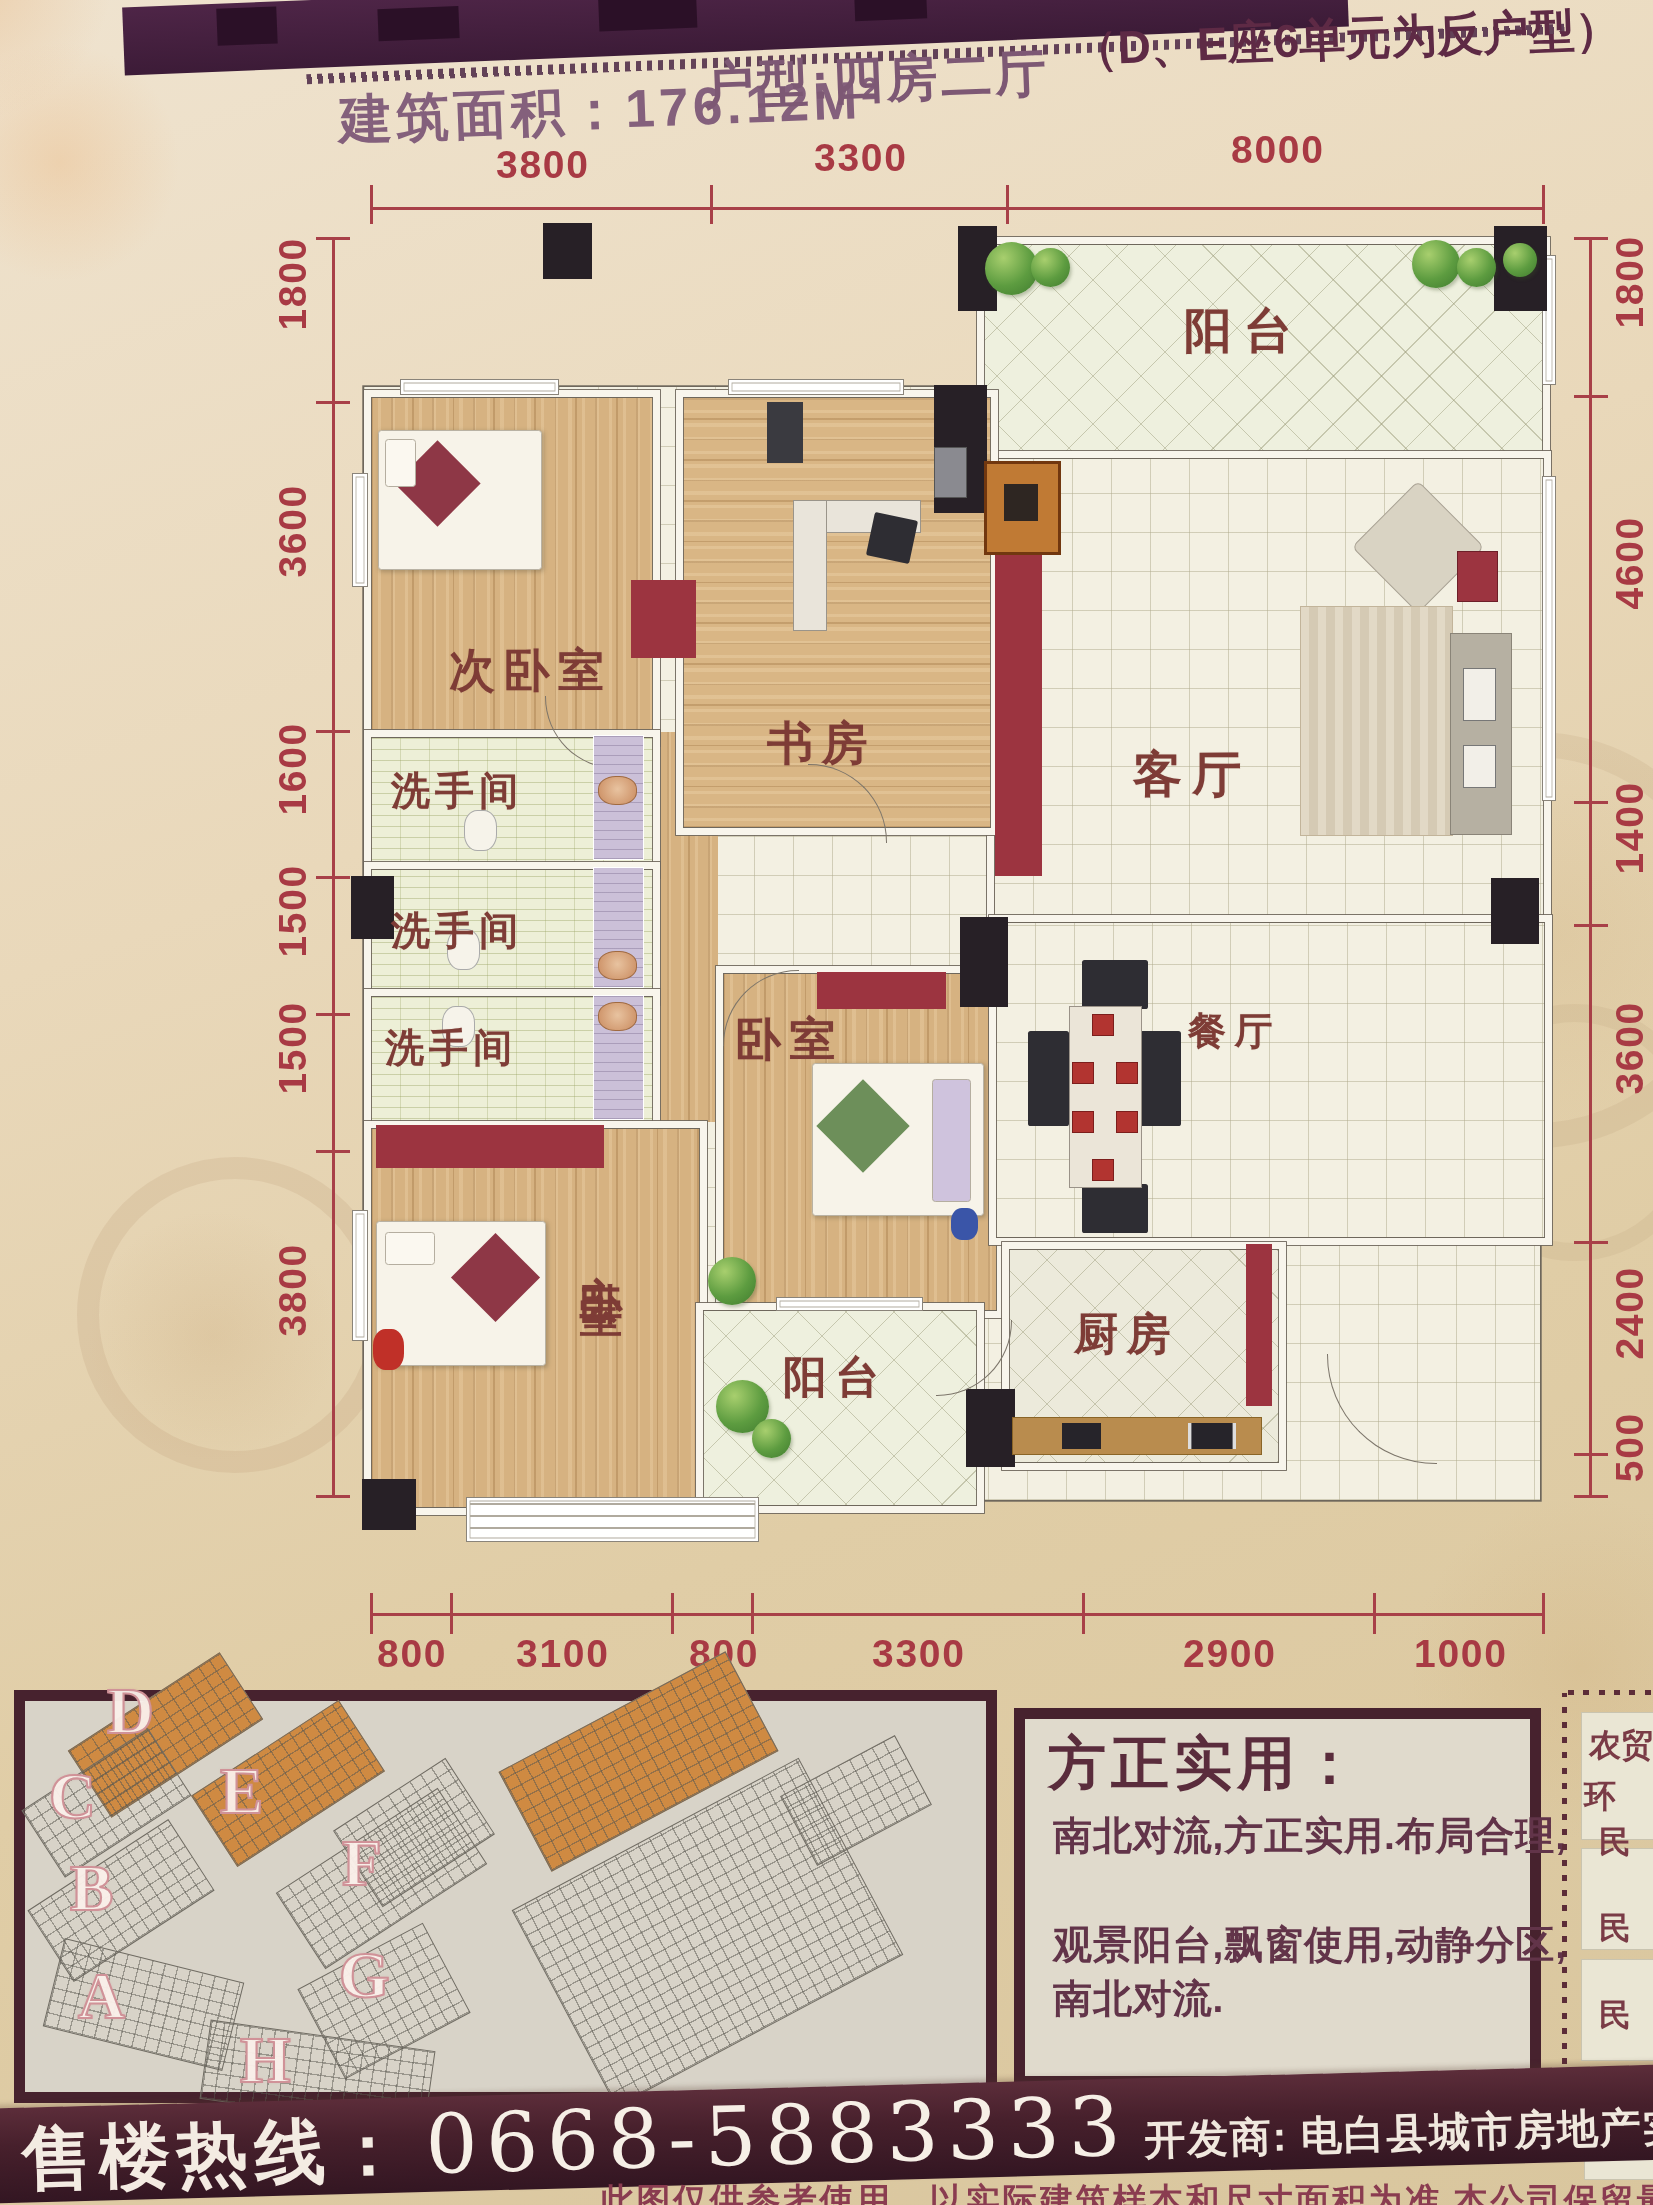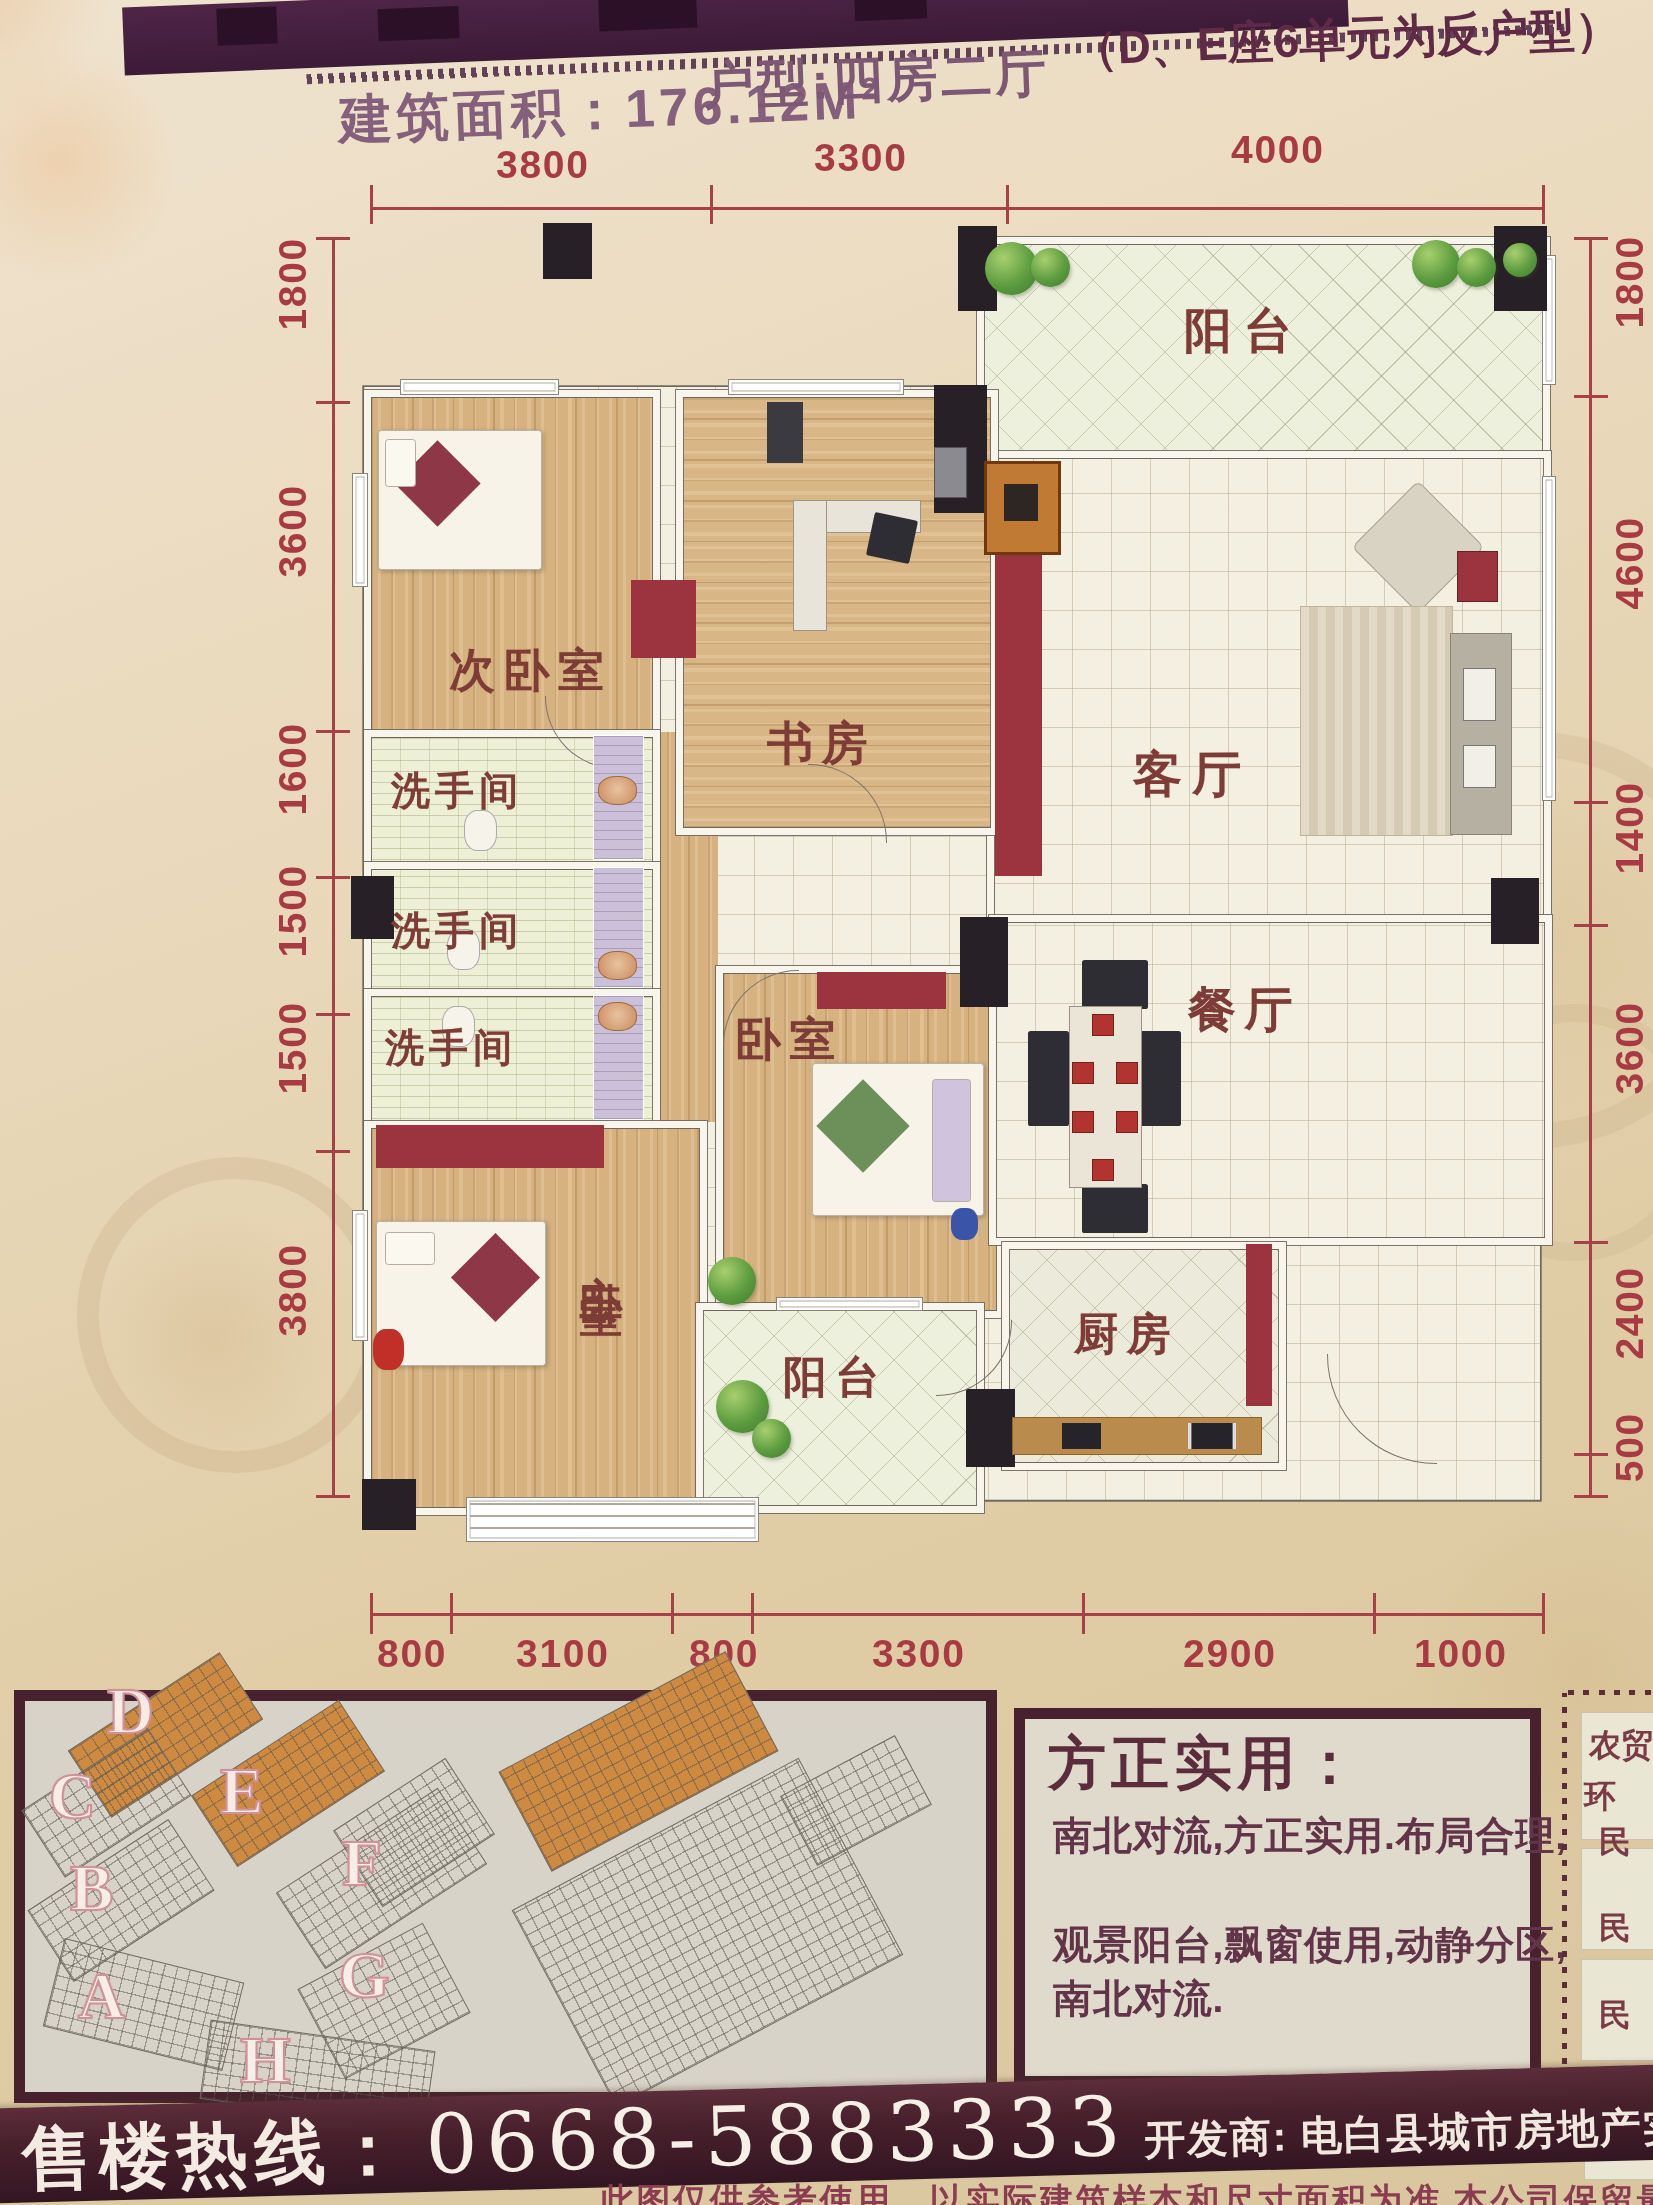--- a/index.html
+++ b/index.html
@@ -95,21 +95,21 @@
     <div class="hdr" style="left:1074px;top:44px;font-size:46px;color:#5e2a45;">（D、E座6单元为反户型）</div>
   </div>
 
   <div class="dline" style="left:370px;top:207px;width:1174px;height:2.6px;"></div>
   <div class="tick" style="left:370px;top:185px;width:2.6px;height:39px;"></div>
   <div class="tick" style="left:710px;top:185px;width:2.6px;height:39px;"></div>
   <div class="tick" style="left:1006px;top:185px;width:2.6px;height:39px;"></div>
   <div class="tick" style="left:1542px;top:185px;width:2.6px;height:39px;"></div>
   <div class="dim" style="left:496px;top:143px;">3800</div>
   <div class="dim" style="left:814px;top:136px;">3300</div>
-  <div class="dim" style="left:1231px;top:128px;">4000</div>
+  <div class="dim" style="left:1231px;top:128px;">8000</div>
 
   <div class="dline" style="left:332px;top:237px;width:2.6px;height:1261px;"></div>
   <div class="tick" style="left:316px;top:237px;width:34px;height:2.6px;"></div>
   <div class="tick" style="left:316px;top:401px;width:34px;height:2.6px;"></div>
   <div class="tick" style="left:316px;top:730px;width:34px;height:2.6px;"></div>
   <div class="tick" style="left:316px;top:876px;width:34px;height:2.6px;"></div>
   <div class="tick" style="left:316px;top:1013px;width:34px;height:2.6px;"></div>
   <div class="tick" style="left:316px;top:1150px;width:34px;height:2.6px;"></div>
   <div class="tick" style="left:316px;top:1495px;width:34px;height:2.6px;"></div>
   <div class="dim v" style="left:271px;top:237px;">1800</div>
@@ -263,21 +263,21 @@
   <div class="furn" style="left:1188px;top:1423px;width:48px;height:25.5px;background:#26242a;box-shadow:inset 6.8px 0 0 -3.4px #ddd, inset -6.8px 0 0 -3.4px #ddd;"></div>
 
   <div class="label" style="left:1184px;top:299px;font-size:48px;letter-spacing:12px;">阳台</div>
   <div class="label" style="left:1133px;top:742px;font-size:49px;letter-spacing:10.2px;">客厅</div>
   <div class="label" style="left:449px;top:640px;font-size:46px;letter-spacing:8.5px;">次卧室</div>
   <div class="label" style="left:767px;top:713px;font-size:46px;letter-spacing:8.5px;">书房</div>
   <div class="label" style="left:391px;top:764px;font-size:39px;letter-spacing:5.1px;">洗手间</div>
   <div class="label" style="left:391px;top:904px;font-size:39px;letter-spacing:5.1px;">洗手间</div>
   <div class="label" style="left:385px;top:1021px;font-size:39px;letter-spacing:5.1px;">洗手间</div>
   <div class="label" style="left:735px;top:1009px;font-size:46px;letter-spacing:8.5px;">卧室</div>
-  <div class="label" style="left:1188px;top:978px;font-size:48px;letter-spacing:8.5px;">餐厅</div>
+  <div class="label" style="left:1188px;top:1006px;font-size:38px;letter-spacing:8.5px;">餐厅</div>
   <div class="label v" style="left:572px;top:1240px;font-size:43px;">主卧室</div>
   <div class="label" style="left:783px;top:1348px;font-size:44px;letter-spacing:8.5px;">阳台</div>
   <div class="label" style="left:1074px;top:1305px;font-size:44px;letter-spacing:8.5px;">厨房</div>
 
   <div class="panel" style="left:13.6px;top:1690px;width:961px;height:391px;background:#d8d3c8;"></div>
   <div class="bld org" style="left:75px;top:1695px;width:179px;height:78px;transform:rotate(-33deg);"></div>
   <div class="bld" style="left:230px;top:1749px;width:119px;height:65px;transform:rotate(-33deg);"></div>
   <div class="bld" style="left:31px;top:1763px;width:149px;height:78px;transform:rotate(-33deg);"></div>
   <div class="bld org" style="left:200px;top:1741px;width:174px;height:83px;transform:rotate(-33deg);"></div>
   <div class="bld" style="left:347px;top:1787px;width:132px;height:89px;transform:rotate(-33deg);"></div>

